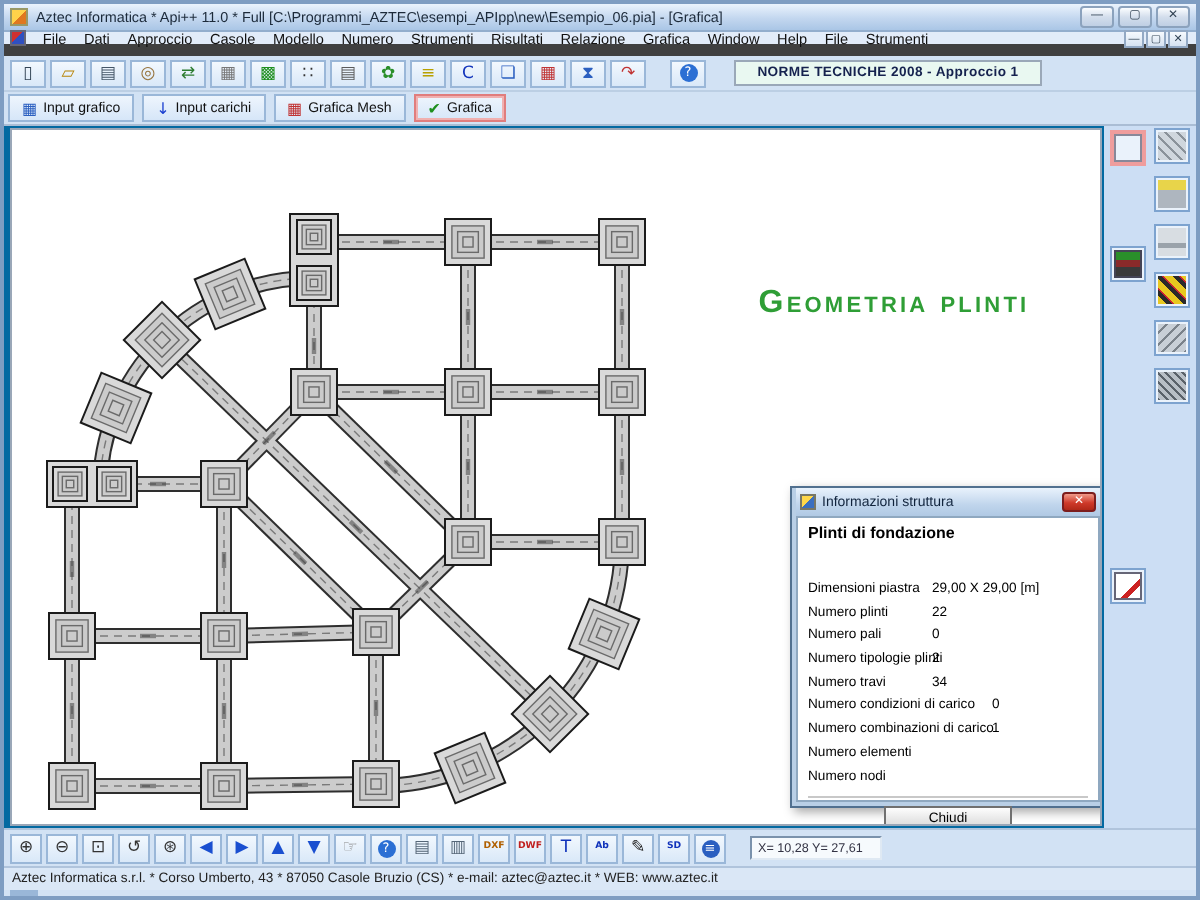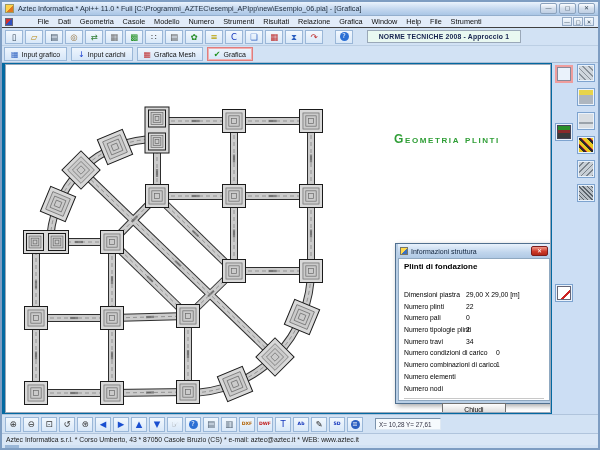--- a/index.html
+++ b/index.html
@@ -7,21 +7,21 @@
   .win{position:relative;width:600px;height:450px;border:2px solid #7e9dc2;background:#0369a1;
        font-family:"Liberation Sans",sans-serif;display:flex;flex-direction:column;overflow:hidden;}
   
   .titlebar{height:14px;flex:0 0 14px;display:flex;align-items:center;padding:0 3px;
             background:linear-gradient(#eaf3fd,#c3d7ef 55%,#aac6e6);border-bottom:1px solid #93aecd;}
   .app-ico{width:9px;height:9px;background:linear-gradient(135deg,#ffd24a 0 50%,#e07820 50%);border:1px solid #996;margin-right:4px;}
   .title-text{font-size:7.2px;color:#1c2a3a;white-space:nowrap;overflow:hidden;flex:1;}
   .winbtn{width:17px;height:11px;margin-left:2px;border:1px solid #8ba2bd;border-radius:2px;
           background:linear-gradient(#fbfdff,#d3deec 50%,#bfcfe4);font-size:6px;line-height:9px;text-align:center;color:#345;}
   
-  .menubar{height:12px;flex:0 0 12px;display:flex;align-items:center;background:#e2ecf9;border-bottom:1px solid #404040;padding:0 2px;gap:16px;}
+  .menubar{height:12px;flex:0 0 12px;display:flex;align-items:center;background:#e2ecf9;border-bottom:6px solid #404040;padding:0 2px;}
   .doc-ico{width:8px;height:8px;background:linear-gradient(135deg,#d03030 0 45%,#3050c0 45%);border:1px solid #667;margin:0 4px 0 1px;}
   .mi{font-size:7.3px;color:#111;padding:0 4.4px;white-space:nowrap;}
   .mdi-ctrls{margin-left:auto;display:flex;gap:1px;padding-right:2px;}
   .mdi-ctrls span{width:10px;height:9px;border:1px solid #93a9c4;background:linear-gradient(#f6fafe,#d6e2f0);
                   font-size:5.5px;line-height:8px;text-align:center;color:#345;}
   
   .tbrow1{height:18px;flex:0 0 18px;display:flex;align-items:center;gap:2px;padding:1px 3px;background:#d2e2f4;border-bottom:1px solid #bccfe4;}
   .tb{width:18px;height:14px;padding:0;border:1px solid #9ab7d8;background:linear-gradient(#f2f8fe,#d9e8f8);
       display:flex;align-items:center;justify-content:center;}
   .tb .g{font-family:"DejaVu Sans","Liberation Sans",sans-serif;font-size:8.5px;line-height:10px;}
@@ -33,22 +33,22 @@
   .tbrow2{height:17px;flex:0 0 17px;display:flex;align-items:center;gap:4px;padding:1px 2px;background:#d2e2f4;border-bottom:1px solid #aabdd4;}
   .tb2{height:14px;display:flex;align-items:center;gap:3px;padding:0 6px;border:1px solid #9ab7d8;background:linear-gradient(#eef5fd,#d6e6f8);}
   .tb2 .g{font-family:"DejaVu Sans","Liberation Sans",sans-serif;font-size:8px;}
   .tb2 .lbl{font-size:7px;color:#111;white-space:nowrap;}
   .tb2.active{border:1px solid #e07d7d;box-shadow:0 0 0 1px #f0b0b0 inset;}
   
   .main{flex:1;display:flex;min-height:0;}
   .canvas{position:relative;flex:1;background:#fff;border:1px solid #9aa7b8;margin:1px 1px 1px 3px;overflow:hidden;}
   .plan-title1{position:absolute;left:335px;top:41px;width:212px;text-align:center;
                font-size:16.5px;font-weight:bold;font-variant:small-caps;letter-spacing:2px;color:#8e2020;}
-  .plan-title2{position:absolute;left:335px;top:67px;width:212px;text-align:center;
-               font-size:12px;font-weight:bold;font-variant:small-caps;letter-spacing:1.6px;color:#2f9e36;}
+  .plan-title2{position:absolute;left:335px;top:78px;width:212px;text-align:center;
+               font-size:16px;font-weight:bold;font-variant:small-caps;letter-spacing:1.6px;color:#2f9e36;}
   
   .rightbar{flex:0 0 46px;position:relative;background:#ccdef4;}
   .rb{position:absolute;width:18px;height:18px;border:1px solid #7da3cf;background:#eaf2fb;padding:1px;}
   .rb.active{border:2px solid #ef9d9d;padding:0;}
   .rbi{display:block;width:100%;height:100%;}
   .rb-plan-view{background:#fdfdfd linear-gradient(#9aa 1px,transparent 1px) 0 0/4px 4px,
                 #fdfdfd linear-gradient(90deg,#9aa 1px,transparent 1px) 0 0/4px 4px;border:1px solid #889;}
   .rb-soil-layers{background:linear-gradient(#2a8f2a 0 34%,#8a2a2a 34% 62%,#3a3a3a 62%);border:1px solid #445;}
   .rb-report-red{background:linear-gradient(135deg,#fff 0 60%,#c22 60% 75%,#fff 75%);border:1px solid #667;}
   .rb-mesh-3d{background:#cfd6dd repeating-linear-gradient(45deg,#8a929a 0 1px,transparent 1px 4px);}
@@ -97,21 +97,21 @@
     <span class="winbtn">—</span>
     <span class="winbtn">▢</span>
     <span class="winbtn">✕</span>
   </div>
 
   <div class="menubar">
     <span class="doc-ico"></span>
     <span id="menu-items" style="display:flex;">
         <span class="mi">File</span>
         <span class="mi">Dati</span>
-        <span class="mi">Geometria</span>
+        <span class="mi">Approccio</span>
         <span class="mi">Casole</span>
         <span class="mi">Modello</span>
         <span class="mi">Numero</span>
         <span class="mi">Strumenti</span>
         <span class="mi">Risultati</span>
         <span class="mi">Relazione</span>
         <span class="mi">Grafica</span>
         <span class="mi">Window</span>
         <span class="mi">Help</span>
         <span class="mi">File</span>

